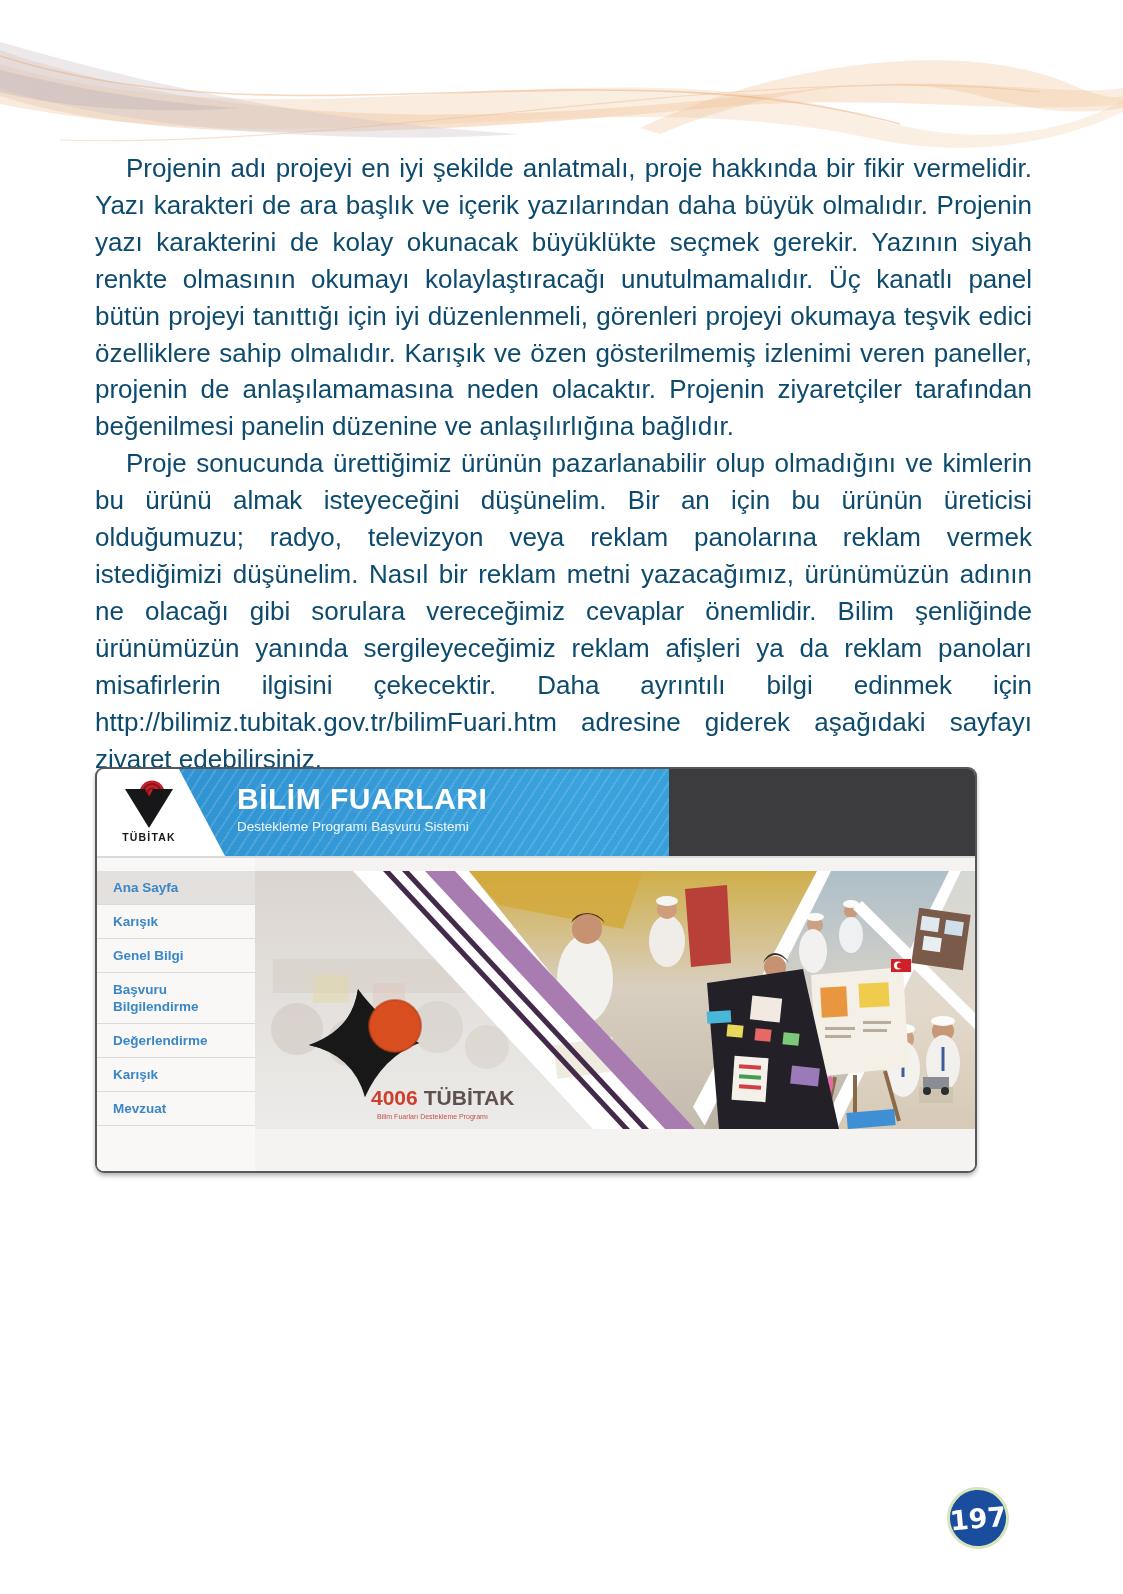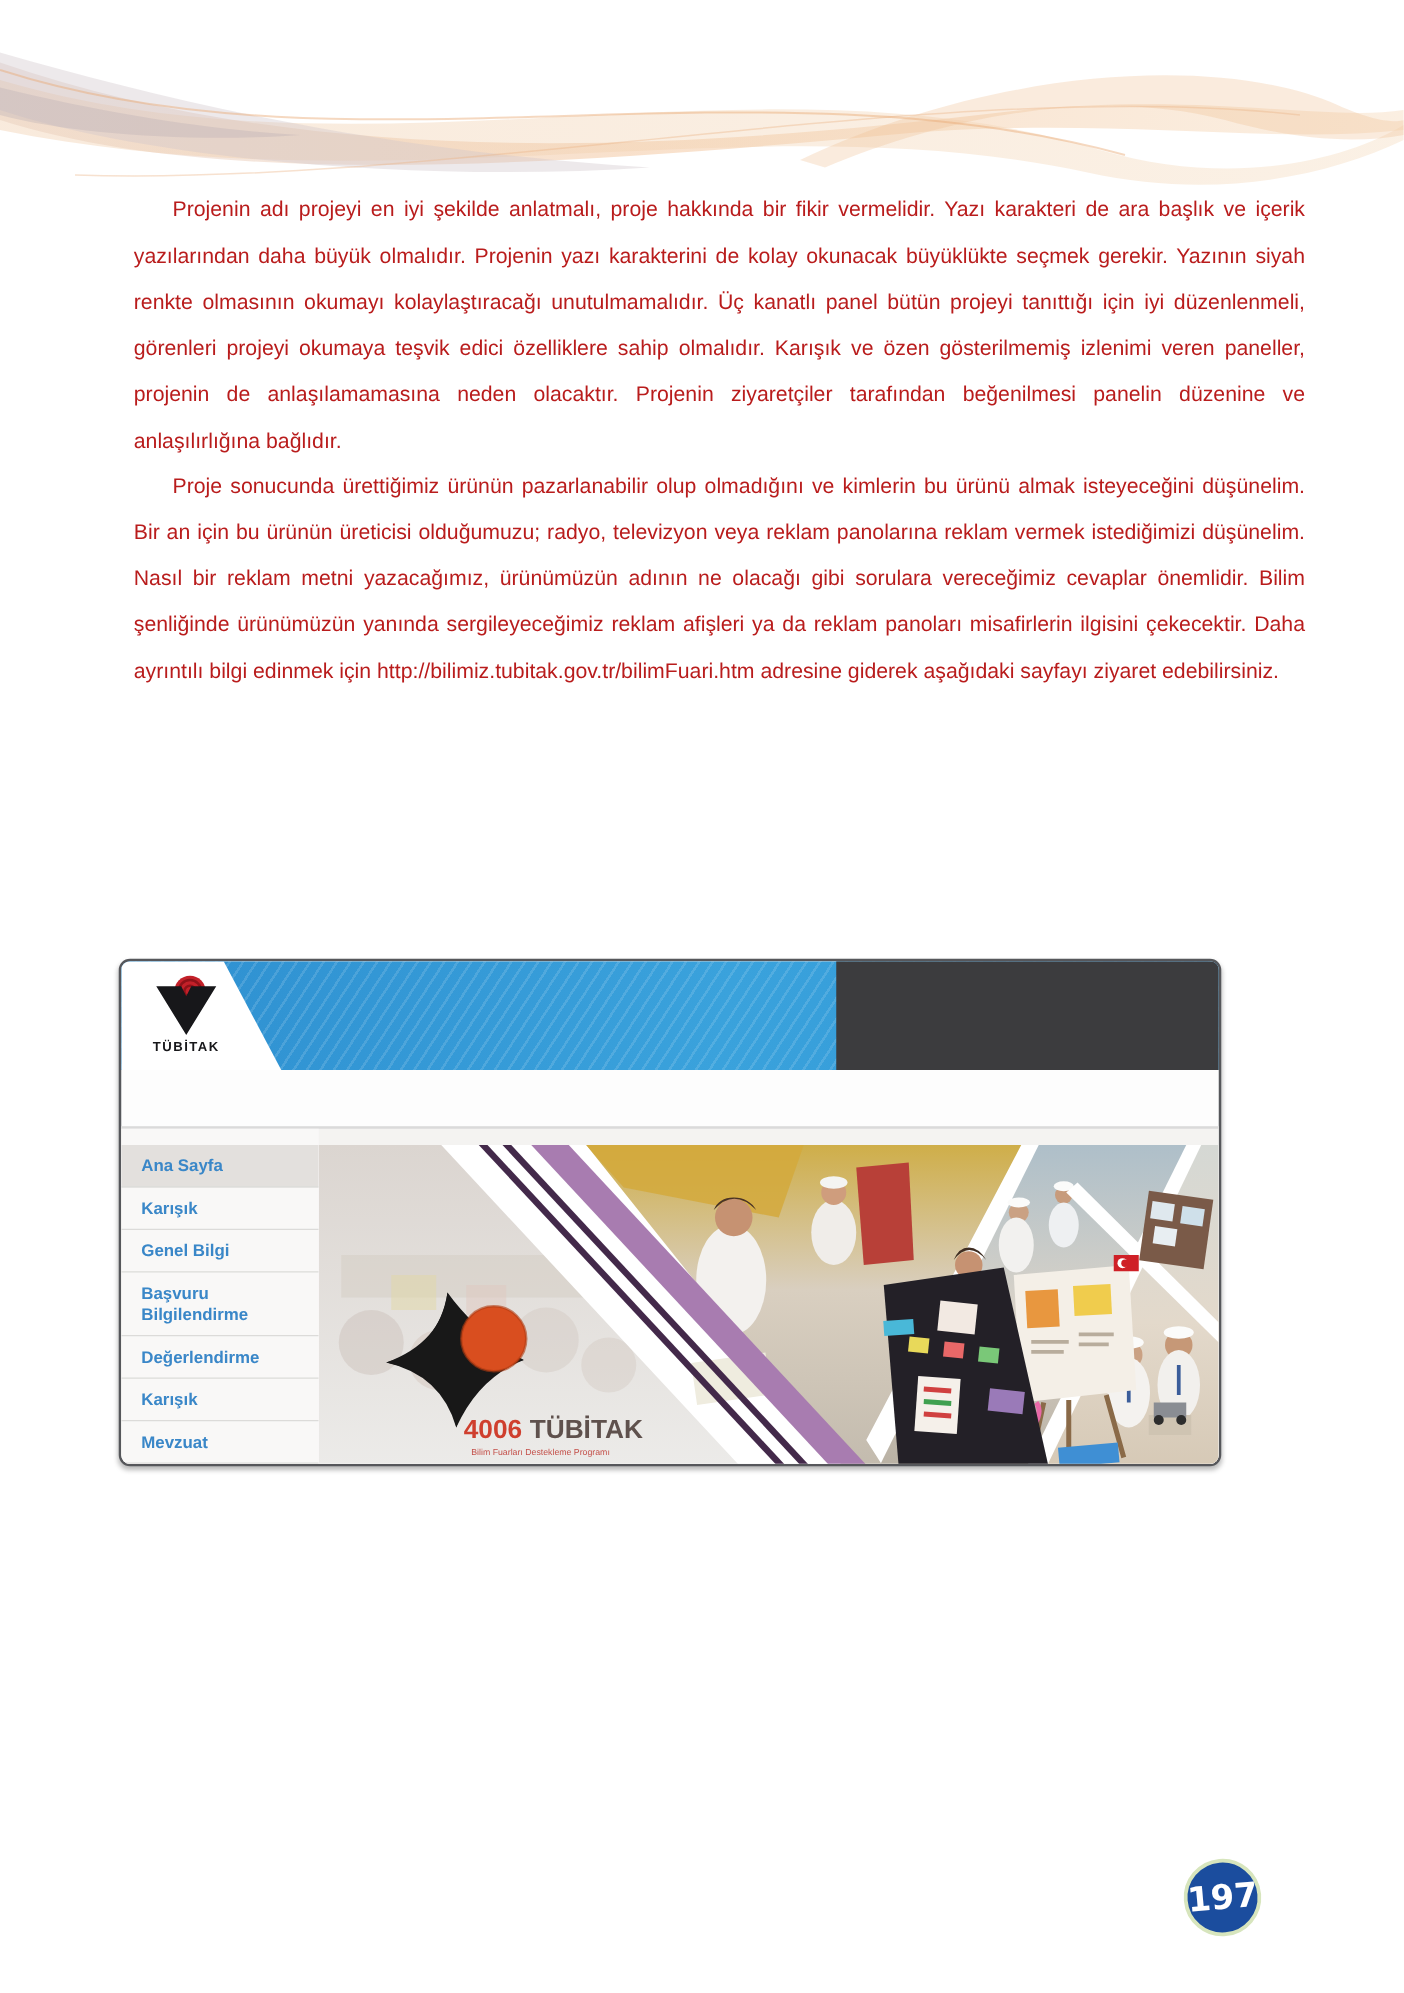--- a/index.html
+++ b/index.html
@@ -4,22 +4,22 @@
 <style>
   html,body{margin:0;padding:0;}
   body{
     width:1123px;height:1594px;position:relative;background:#ffffff;
     font-family:"Liberation Sans",sans-serif;color:#231f20;overflow:hidden;
   }
   
   .wave-wrap{position:absolute;left:0;top:0;width:1123px;height:160px;}
   
   .text-col{
-    position:absolute;left:107px;top:150px;width:937px;
-    font-size:17px;line-height:36.9px;text-align:justify;color:#b91c1c;
+    position:absolute;left:95px;top:150px;width:937px;
+    font-size:26px;line-height:36.9px;text-align:justify;color:#0c4a6e;
   }
   .text-col p{margin:0;text-indent:31px;}
   
   .shot{
     position:absolute;left:95px;top:767px;width:878px;height:402px;
     border:2px solid #56575b;border-radius:9px;background:#fdfdfd;
     box-shadow:0 3px 4px rgba(0,0,0,.28);overflow:hidden;
   }
   .shot-header{position:relative;height:87px;background:linear-gradient(100deg,#2e8fd0 0%,#3aa2dc 55%,#2f96d6 100%);}
   .shot-header .stripes{
@@ -28,21 +28,21 @@
   }
   .hdr-dark{position:absolute;right:0;top:0;width:306px;height:100%;background:#3c3c3e;}
   .logo-wrap{
     position:absolute;left:0;top:0;width:128px;height:100%;background:#ffffff;
     clip-path:polygon(0 0,64% 0,100% 100%,0 100%);
     display:flex;align-items:center;justify-content:flex-start;padding-left:14px;box-sizing:border-box;
   }
   .banner-text{position:absolute;left:140px;top:13px;color:#fff;}
   .banner-text h1{margin:0;font-size:30px;font-weight:bold;letter-spacing:.5px;line-height:34px;}
   .banner-text .sub{font-size:13.5px;opacity:.93;margin-top:3px;font-weight:normal;}
-  .shot-body{display:flex;background:#f4f3f1;height:313px;border-top:2px solid #dadada;margin-top:45px;}
+  .shot-body{display:flex;background:#f4f3f1;height:313px;border-top:2px solid #dadada;}
   .side-nav{width:158px;box-sizing:border-box;padding-top:13px;background:#f9f8f7;}
   .side-item{
     padding:8px 8px 8px 16px;font-size:13.5px;font-weight:bold;color:#3a87c8;
     border-bottom:1px solid #dcdbd9;cursor:pointer;line-height:17px;
   }
   .side-item.selected{background:#e3e0dd;}
   .hero{margin-top:13px;width:580px;height:258px;position:relative;background:#fff;}
   .hero svg{display:block;}
   
   .page-badge{
@@ -91,20 +91,24 @@
     <div class="hdr-dark"></div>
     <div class="logo-wrap">
       <svg width="72" height="70" viewBox="0 0 72 70">
         <circle cx="41" cy="15" r="12.5" fill="#c32029"></circle>
         <circle cx="41" cy="15" r="9" fill="none" stroke="#8f1219" stroke-width="2"></circle>
         <circle cx="41" cy="15" r="4.5" fill="none" stroke="#8f1219" stroke-width="2"></circle>
         <path d="M14,11 L34,11 L38,19 L42,11 L62,11 L38,50 Z" fill="#17171a"></path>
         <text x="38" y="63" text-anchor="middle" font-size="10.5" font-weight="bold" letter-spacing="1.2" fill="#17171a">TÜBİTAK</text>
       </svg>
     </div>
+    <div class="banner-text">
+      <h1>BİLİM FUARLARI</h1>
+      <div class="sub">Destekleme Programı Başvuru Sistemi</div>
+    </div>
   </div>
 
   <div class="shot-body">
     <nav class="side-nav">
       <div class="side-item selected">Ana Sayfa</div>
       <div class="side-item">Karışık</div>
       <div class="side-item">Genel Bilgi</div>
       <div class="side-item">Başvuru Bilgilendirme</div>
       <div class="side-item">Değerlendirme</div>
       <div class="side-item">Karışık</div>

